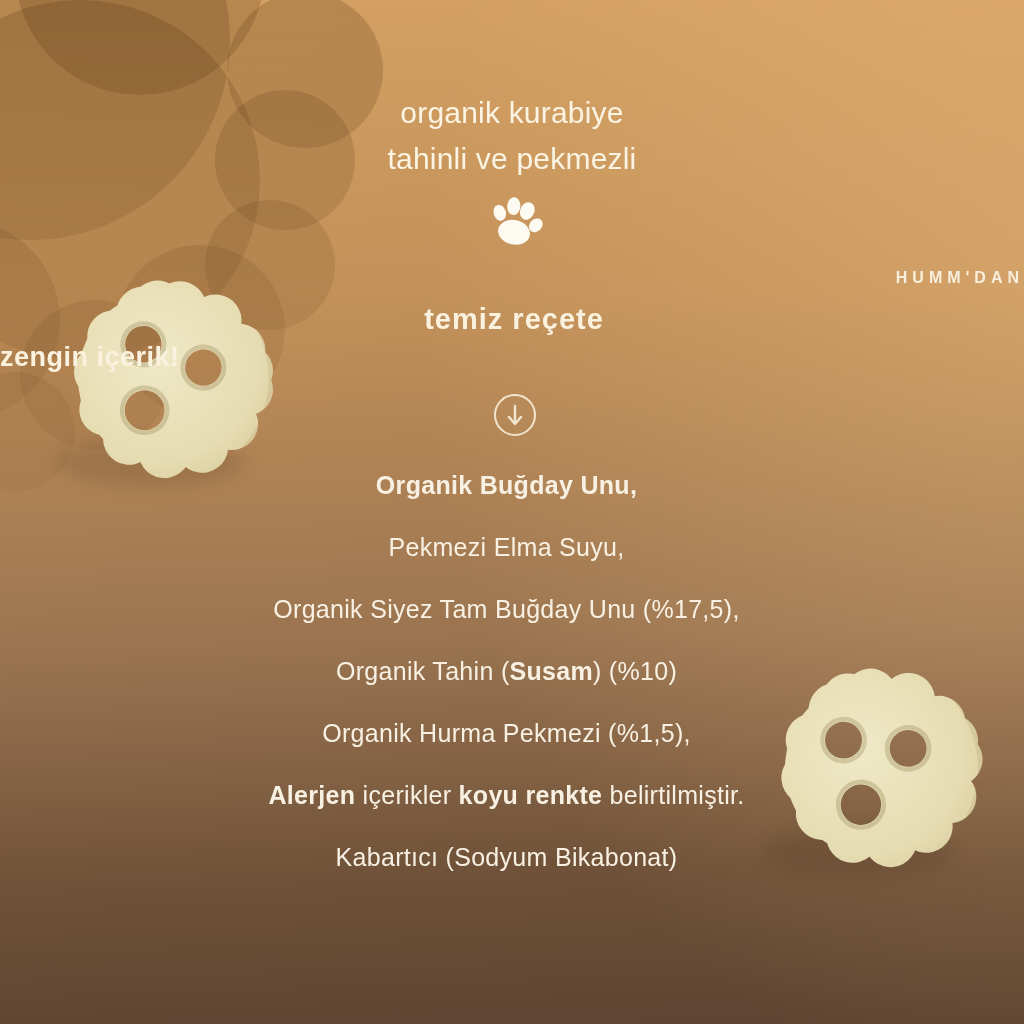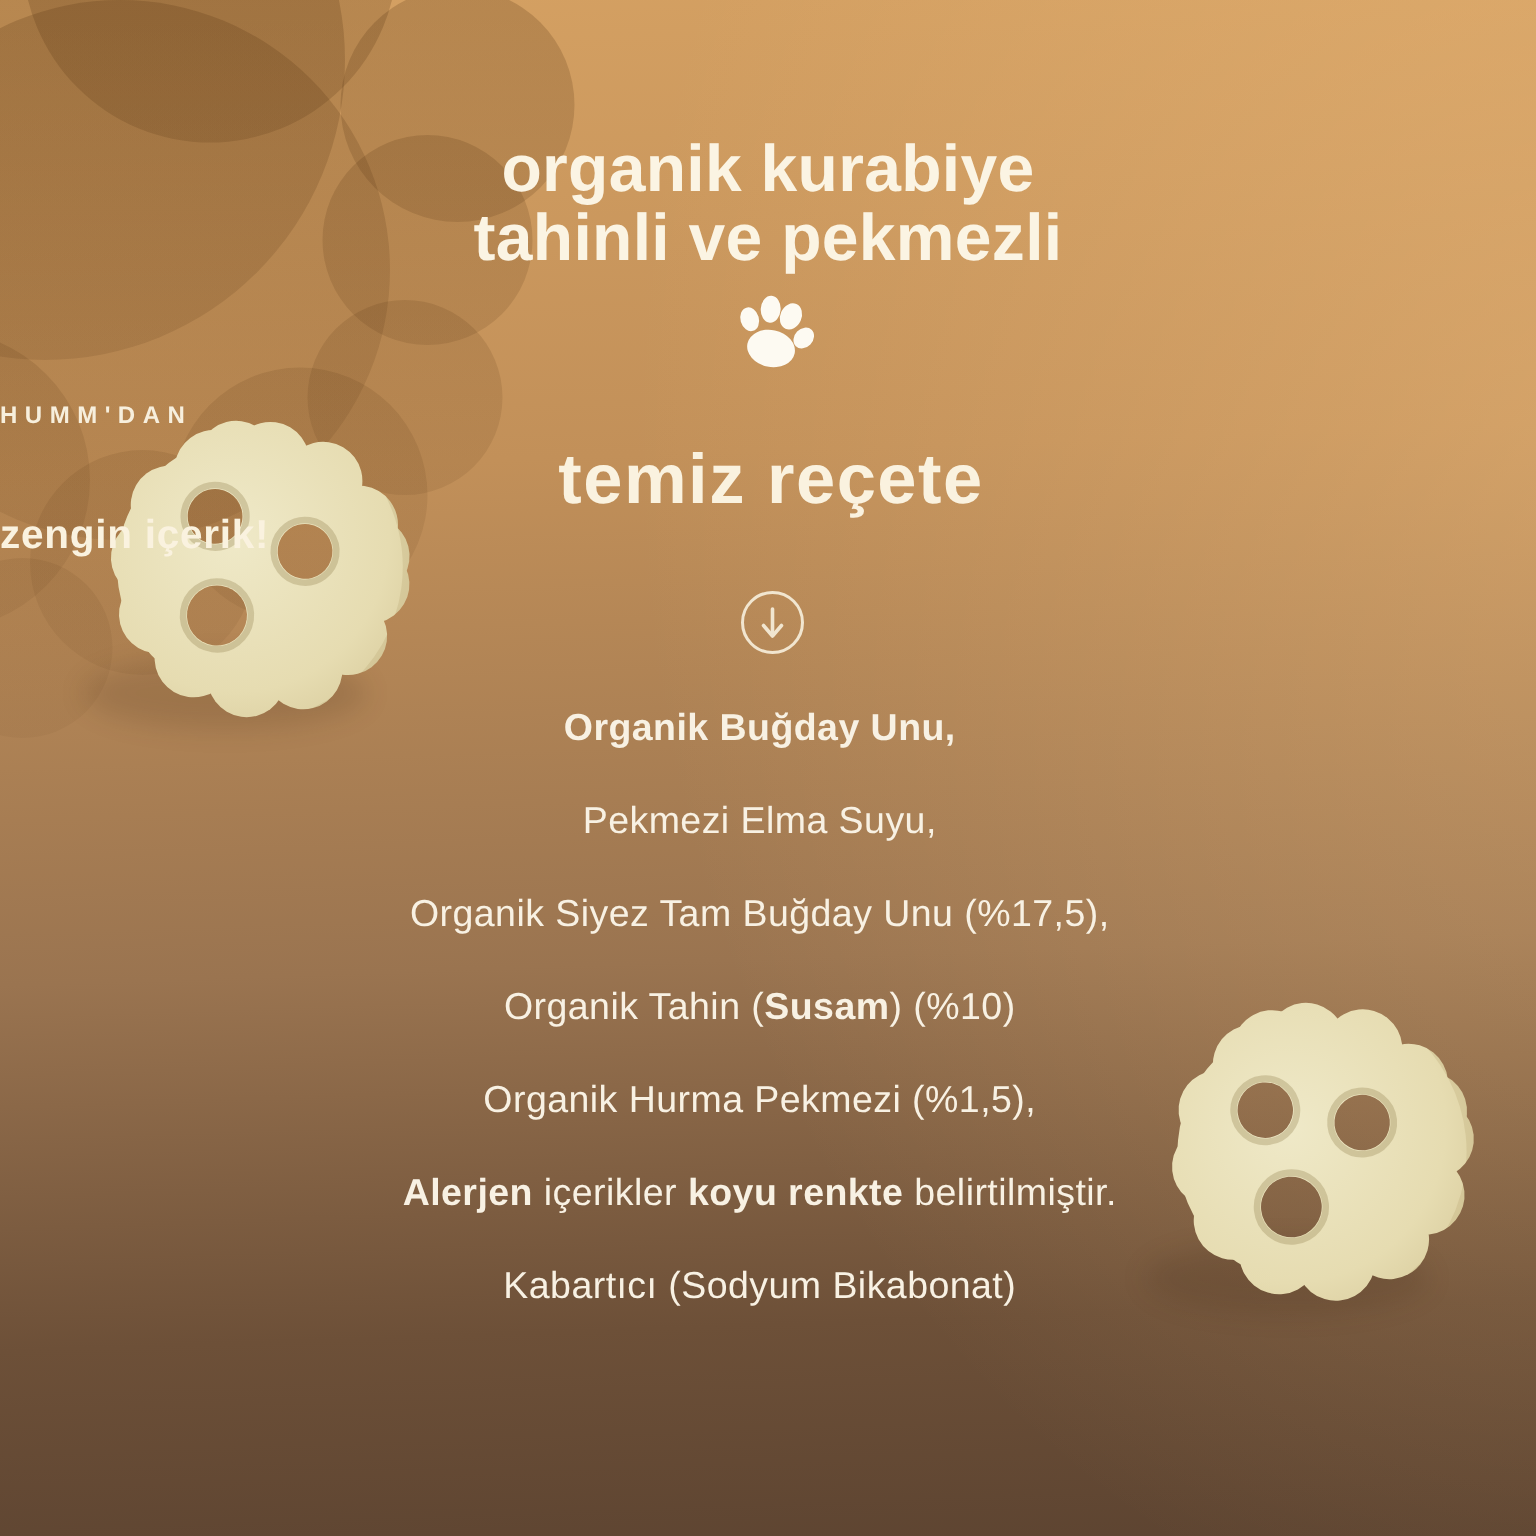--- a/index.html
+++ b/index.html
@@ -11,35 +11,35 @@
     background:
       radial-gradient(100% 130% at 103% 28%, rgba(255,206,140,0.30) 0%, rgba(255,206,140,0) 62%),
       linear-gradient(178deg, #d4a062 0%, #c29059 30%, #9a7450 62%, #6d5038 85%, #5d4431 100%);
   }
   .bg-svg{position:absolute;inset:0;z-index:0;}
   .content{position:absolute;inset:0;z-index:2;}
 
   .title{
     position:absolute;top:90px;left:0;right:0;
     text-align:center;
-    font-weight:700;font-size:44px;line-height:46px;
+    font-weight:400;font-size:30px;line-height:46px;
     letter-spacing:0.2px;
     color:#fbf4e3;
   }
   .paw{position:absolute;left:516px;top:224px;transform:translate(-50%,-50%);}
   .brand{
     position:absolute;top:278px;left:0;right:0;transform:translateY(-50%);
-    text-align:left;
+    text-align:right;
     font-weight:700;font-size:16px;letter-spacing:5px;
     color:#f7efdd;
   }
   .headline{
     position:absolute;top:319px;left:4px;right:0;transform:translateY(-50%);
     text-align:center;
-    font-weight:700;font-size:47px;letter-spacing:1px;
+    font-weight:700;font-size:29px;letter-spacing:1px;
     color:#faf2df;
   }
   .subheadline{
     position:absolute;top:357px;left:0;right:0;transform:translateY(-50%);
     text-align:left;
     font-weight:700;font-size:27px;letter-spacing:0.5px;
     color:#faf2df;
   }
   .arrow{position:absolute;left:515px;top:415px;transform:translate(-50%,-50%);opacity:0.9;}
 

